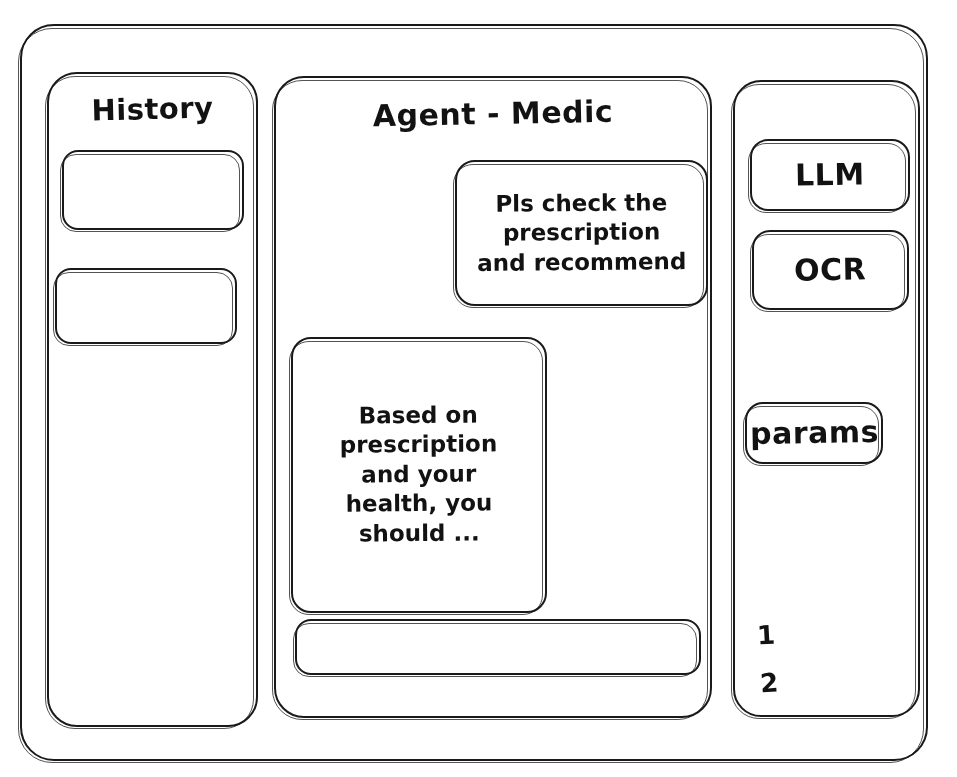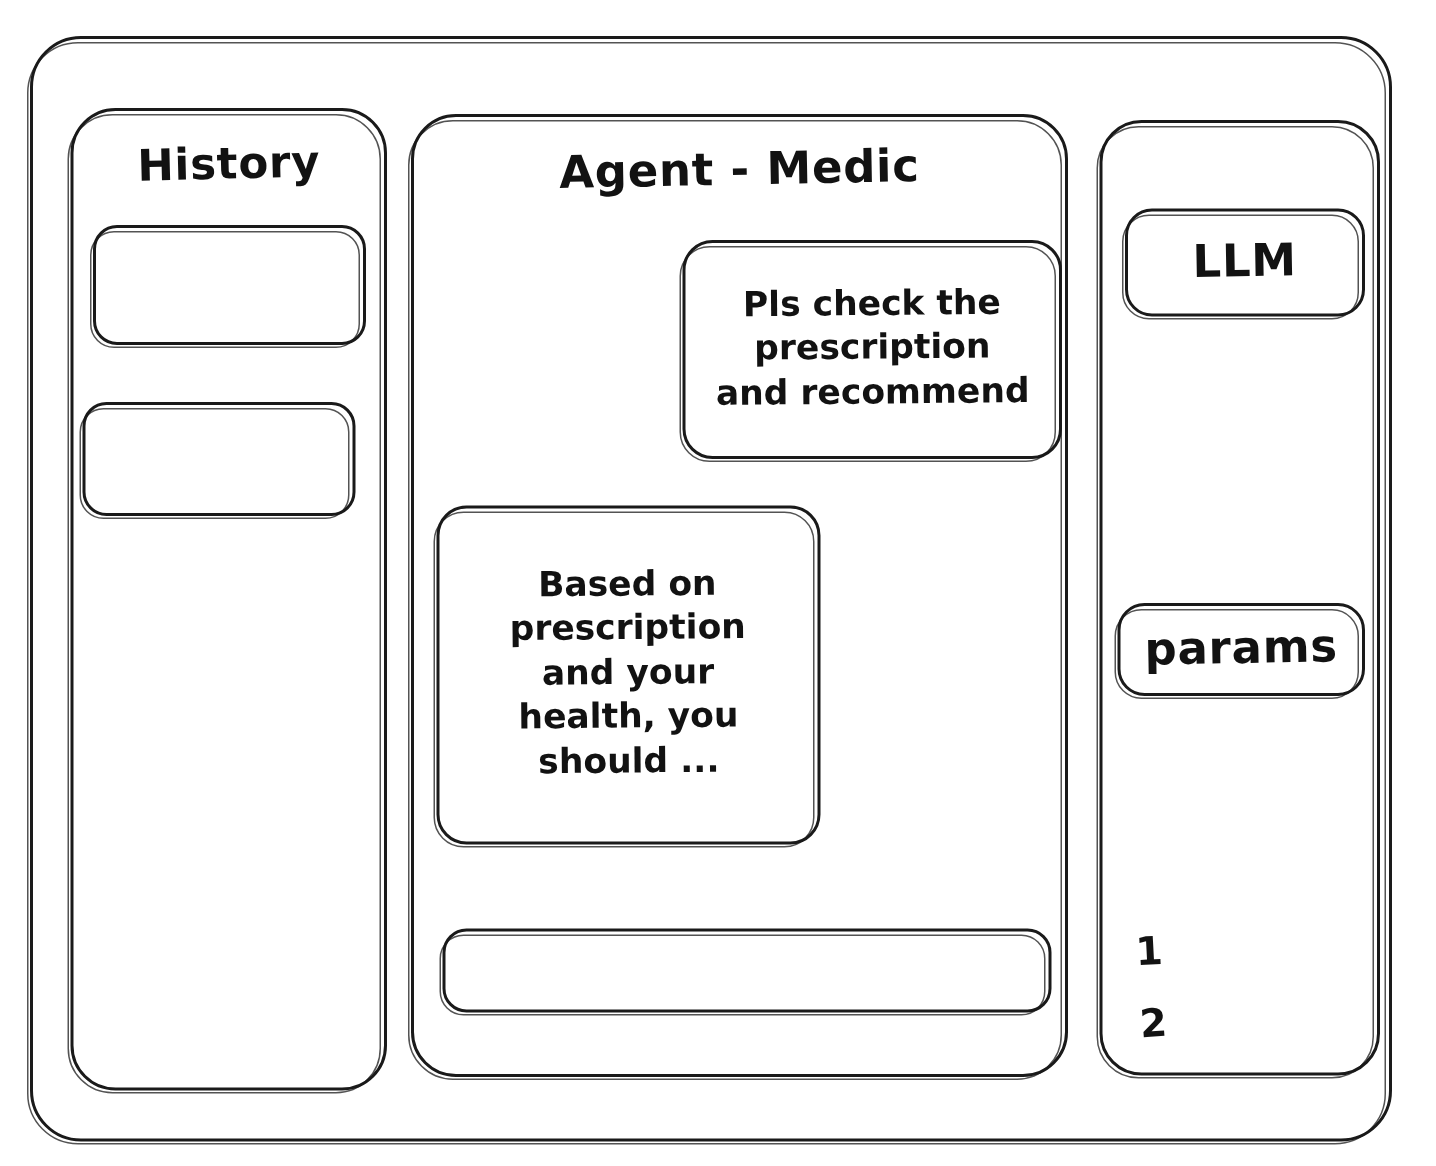--- a/index.html
+++ b/index.html
@@ -100,21 +100,21 @@
     white-space: pre-line;
     transform: rotate(-.5deg);
   }
 
   #user-bubble {
     left: 455px; top: 160px;
     width: 253px; height: 146px; justify-content: center;
   }
   #assistant-bubble {
     left: 291px; top: 337px;
-    width: 256px; height: 226px;
+    width: 256px; height: 276px;
   }
 
   #composer-input {
     left: 295px; top: 619px;
     width: 406px; height: 56px;
     border-radius: 16px;
   }
 
   
   #tools-panel {
@@ -133,21 +133,21 @@
     font-weight: 700;
     letter-spacing: .5px;
     color: #121212;
     text-align: center;
     line-height: 1.18;
     white-space: pre-line;
     transform: rotate(-1deg);
   }
   #tool-llm    { left: 750px; top: 139px; width: 160px; height: 72px; }
   #tool-ocr    { left: 752px; top: 230px; width: 157px; height: 80px; }
-  #tool-params { left: 745px; top: 402px; width: 165px; height: 62px; }
+  #tool-params { left: 745px; top: 402px; width: 138px; height: 62px; }
   #doc-source  { left: 752px; top: 505px; width: 156px; height: 121px; }
 
   .doc-ref {
     position: absolute;
     font-size: 26px;
     font-weight: 700;
     color: #121212;
   }
   #doc-ref-1 { left: 757px; top: 620px; transform: rotate(-3deg); }
   #doc-ref-2 { left: 760px; top: 668px; transform: rotate(-4deg); }
@@ -181,20 +181,23 @@
 should ...</span>
   </div>
 
   <div class="sketch" id="composer-input" placeholder=""></div>
 
   <div class="sketch" id="tools-panel"></div>
 
   <div class="sketch tool-button" id="tool-llm">
     <span class="tool-label">LLM</span>
   </div>
+  <div class="sketch tool-button" id="tool-ocr">
+    <span class="tool-label">OCR</span>
+  </div>
   <div class="sketch tool-button" id="tool-params">
     <span class="tool-label">params</span>
   </div>
 
   <div class="doc-ref" id="doc-ref-1">1</div>
   <div class="doc-ref" id="doc-ref-2">2</div>
 
 </div>
 
 </body></html>

